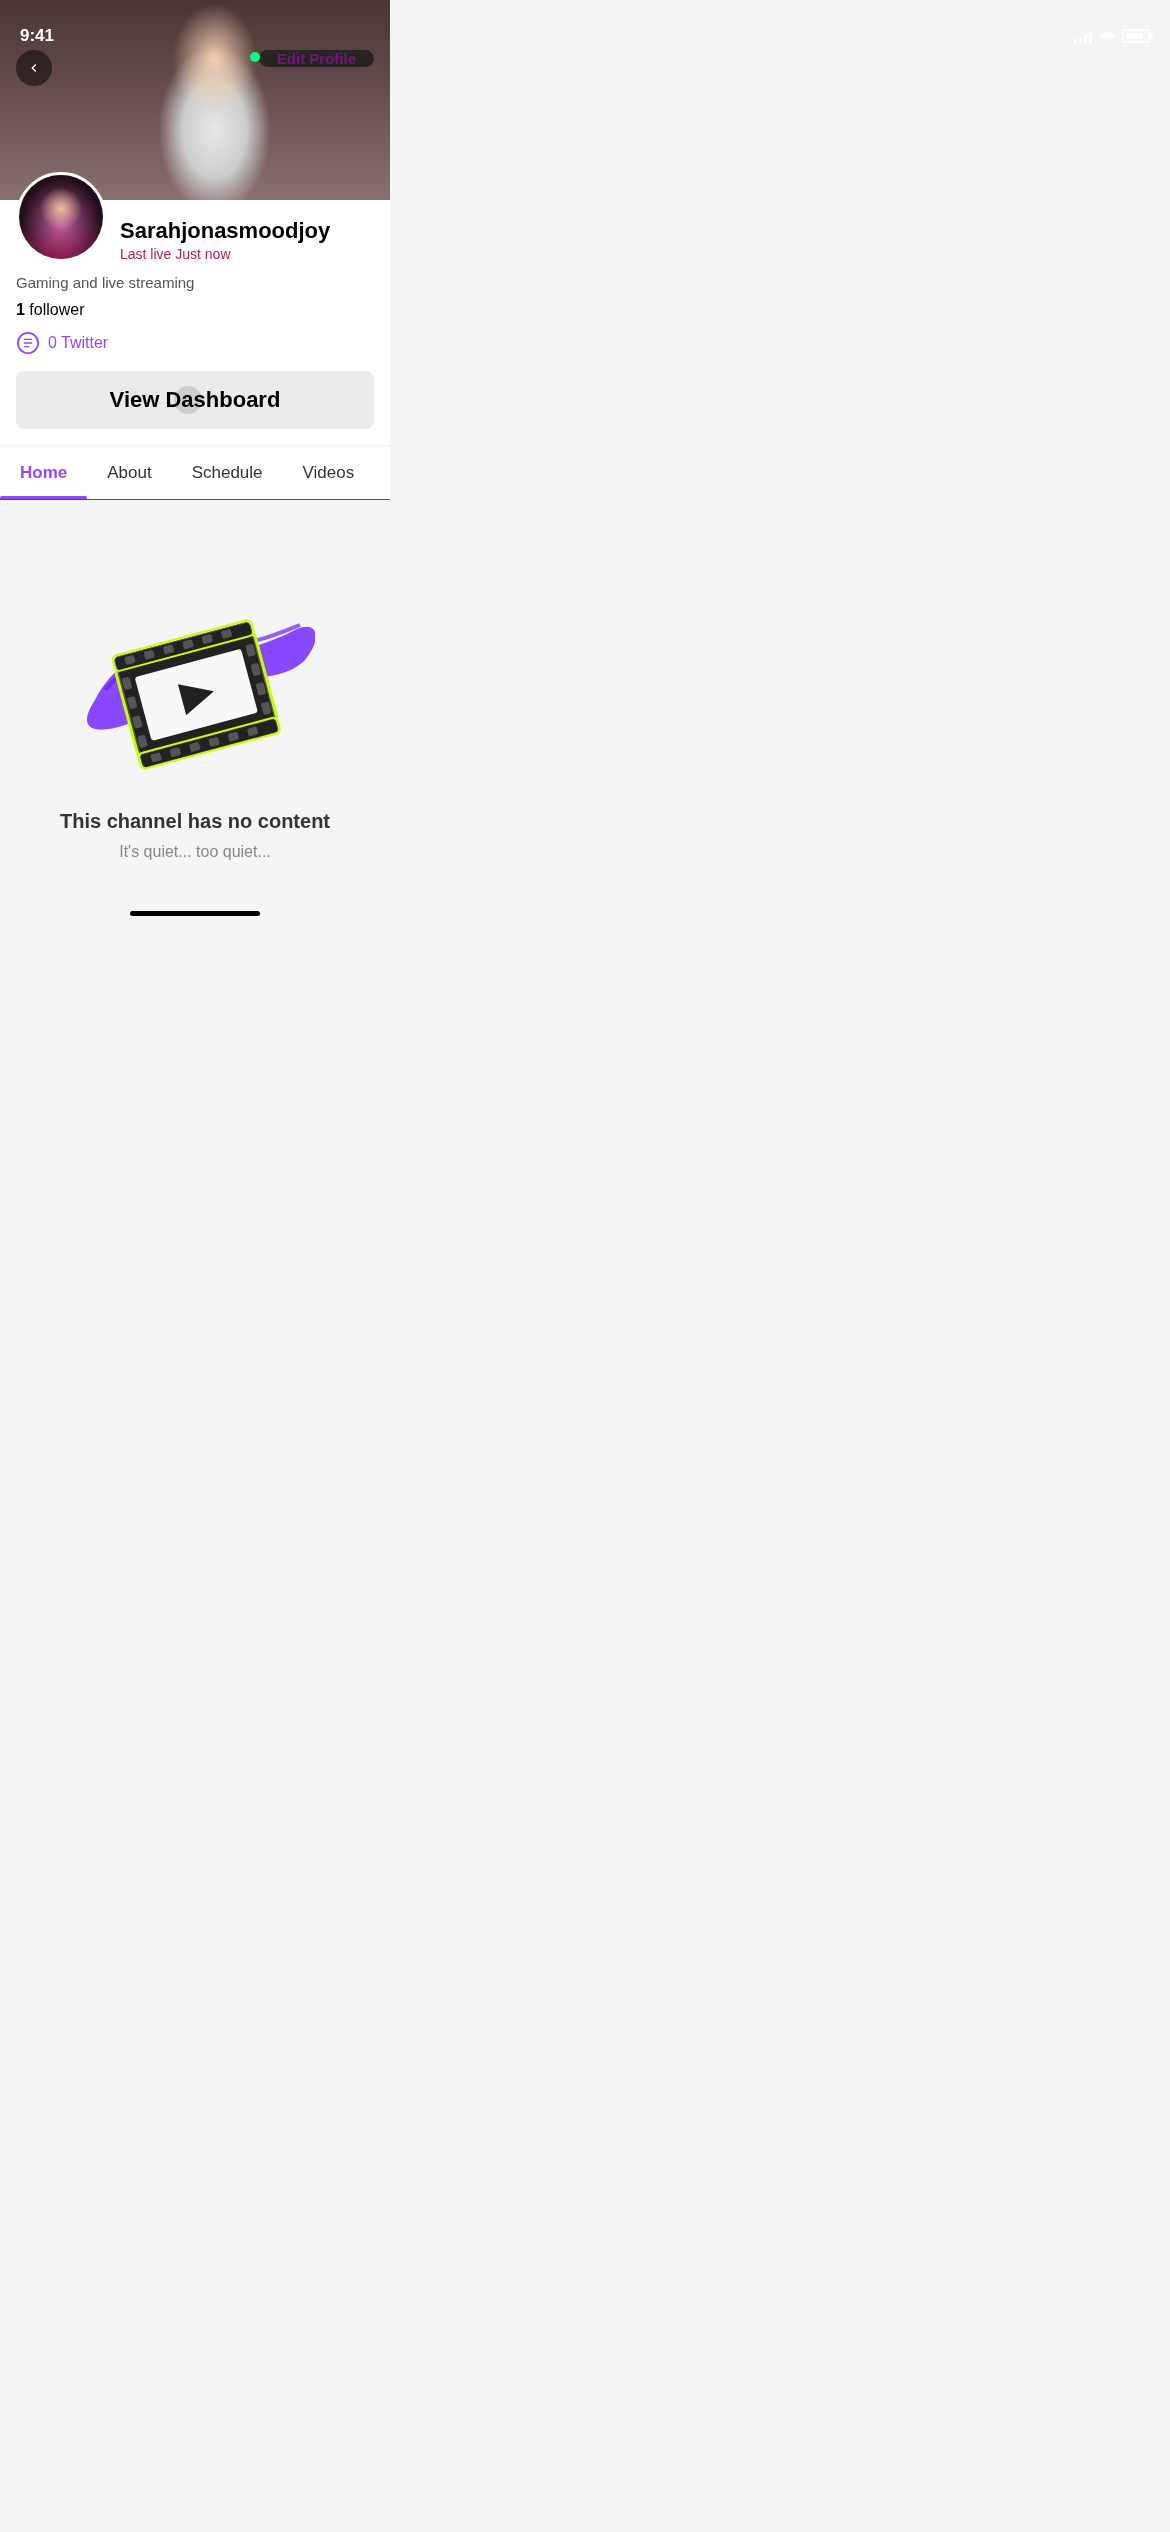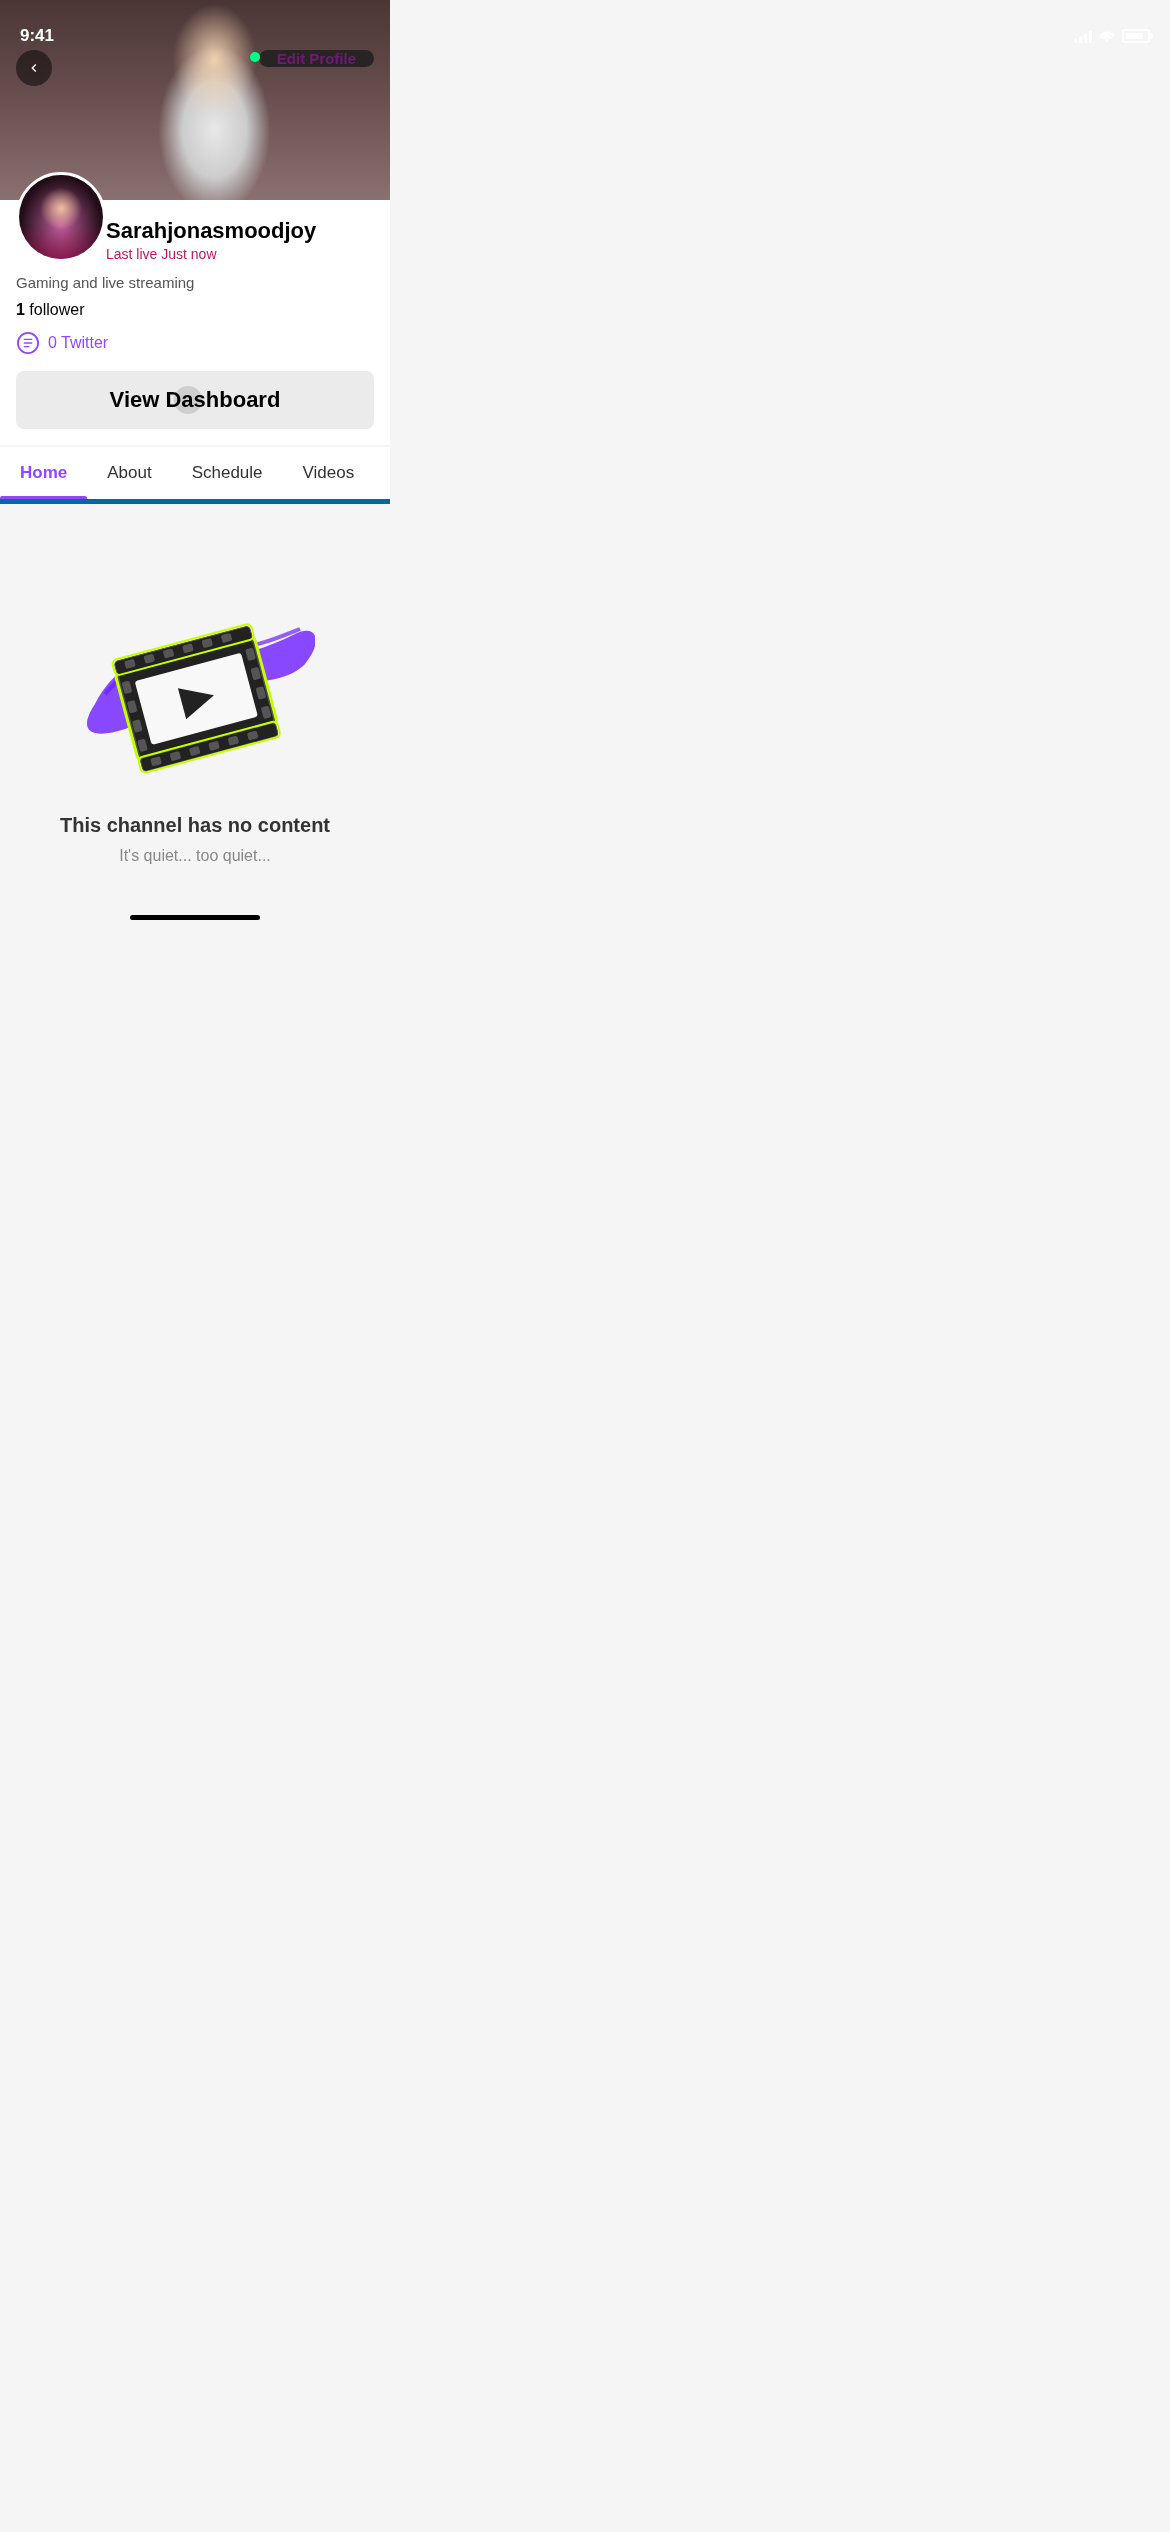--- a/index.html
+++ b/index.html
@@ -162,21 +162,21 @@
     .profile-section {
       background: #fff;
       padding: 0 16px 16px;
       position: relative;
     }
 
     .profile-header {
       display: flex;
       align-items: center;
       padding-top: 12px;
-      gap: 0;
+      gap: 14px;
     }
 
     .avatar-container {
       position: relative;
       flex-shrink: 0;
       margin-top: -40px;
     }
     .avatar {
       width: 90px;
       height: 90px;
@@ -276,21 +276,21 @@
       border-radius: 50%;
       position: absolute;
       top: 50%;
       left: 48%;
       transform: translate(-50%, -50%);
     }
 
     
     .tabs-container {
       background: #fff;
-      border-bottom: 5px solid #0369a1;
+      border-bottom: 1px solid #0369a1;
       margin-top: 2px;
     }
     .tabs {
       display: flex;
       overflow-x: auto;
       scrollbar-width: none;
     }
     .tabs::-webkit-scrollbar { display: none; }
     .tab-item {
       padding: 16px 20px;

